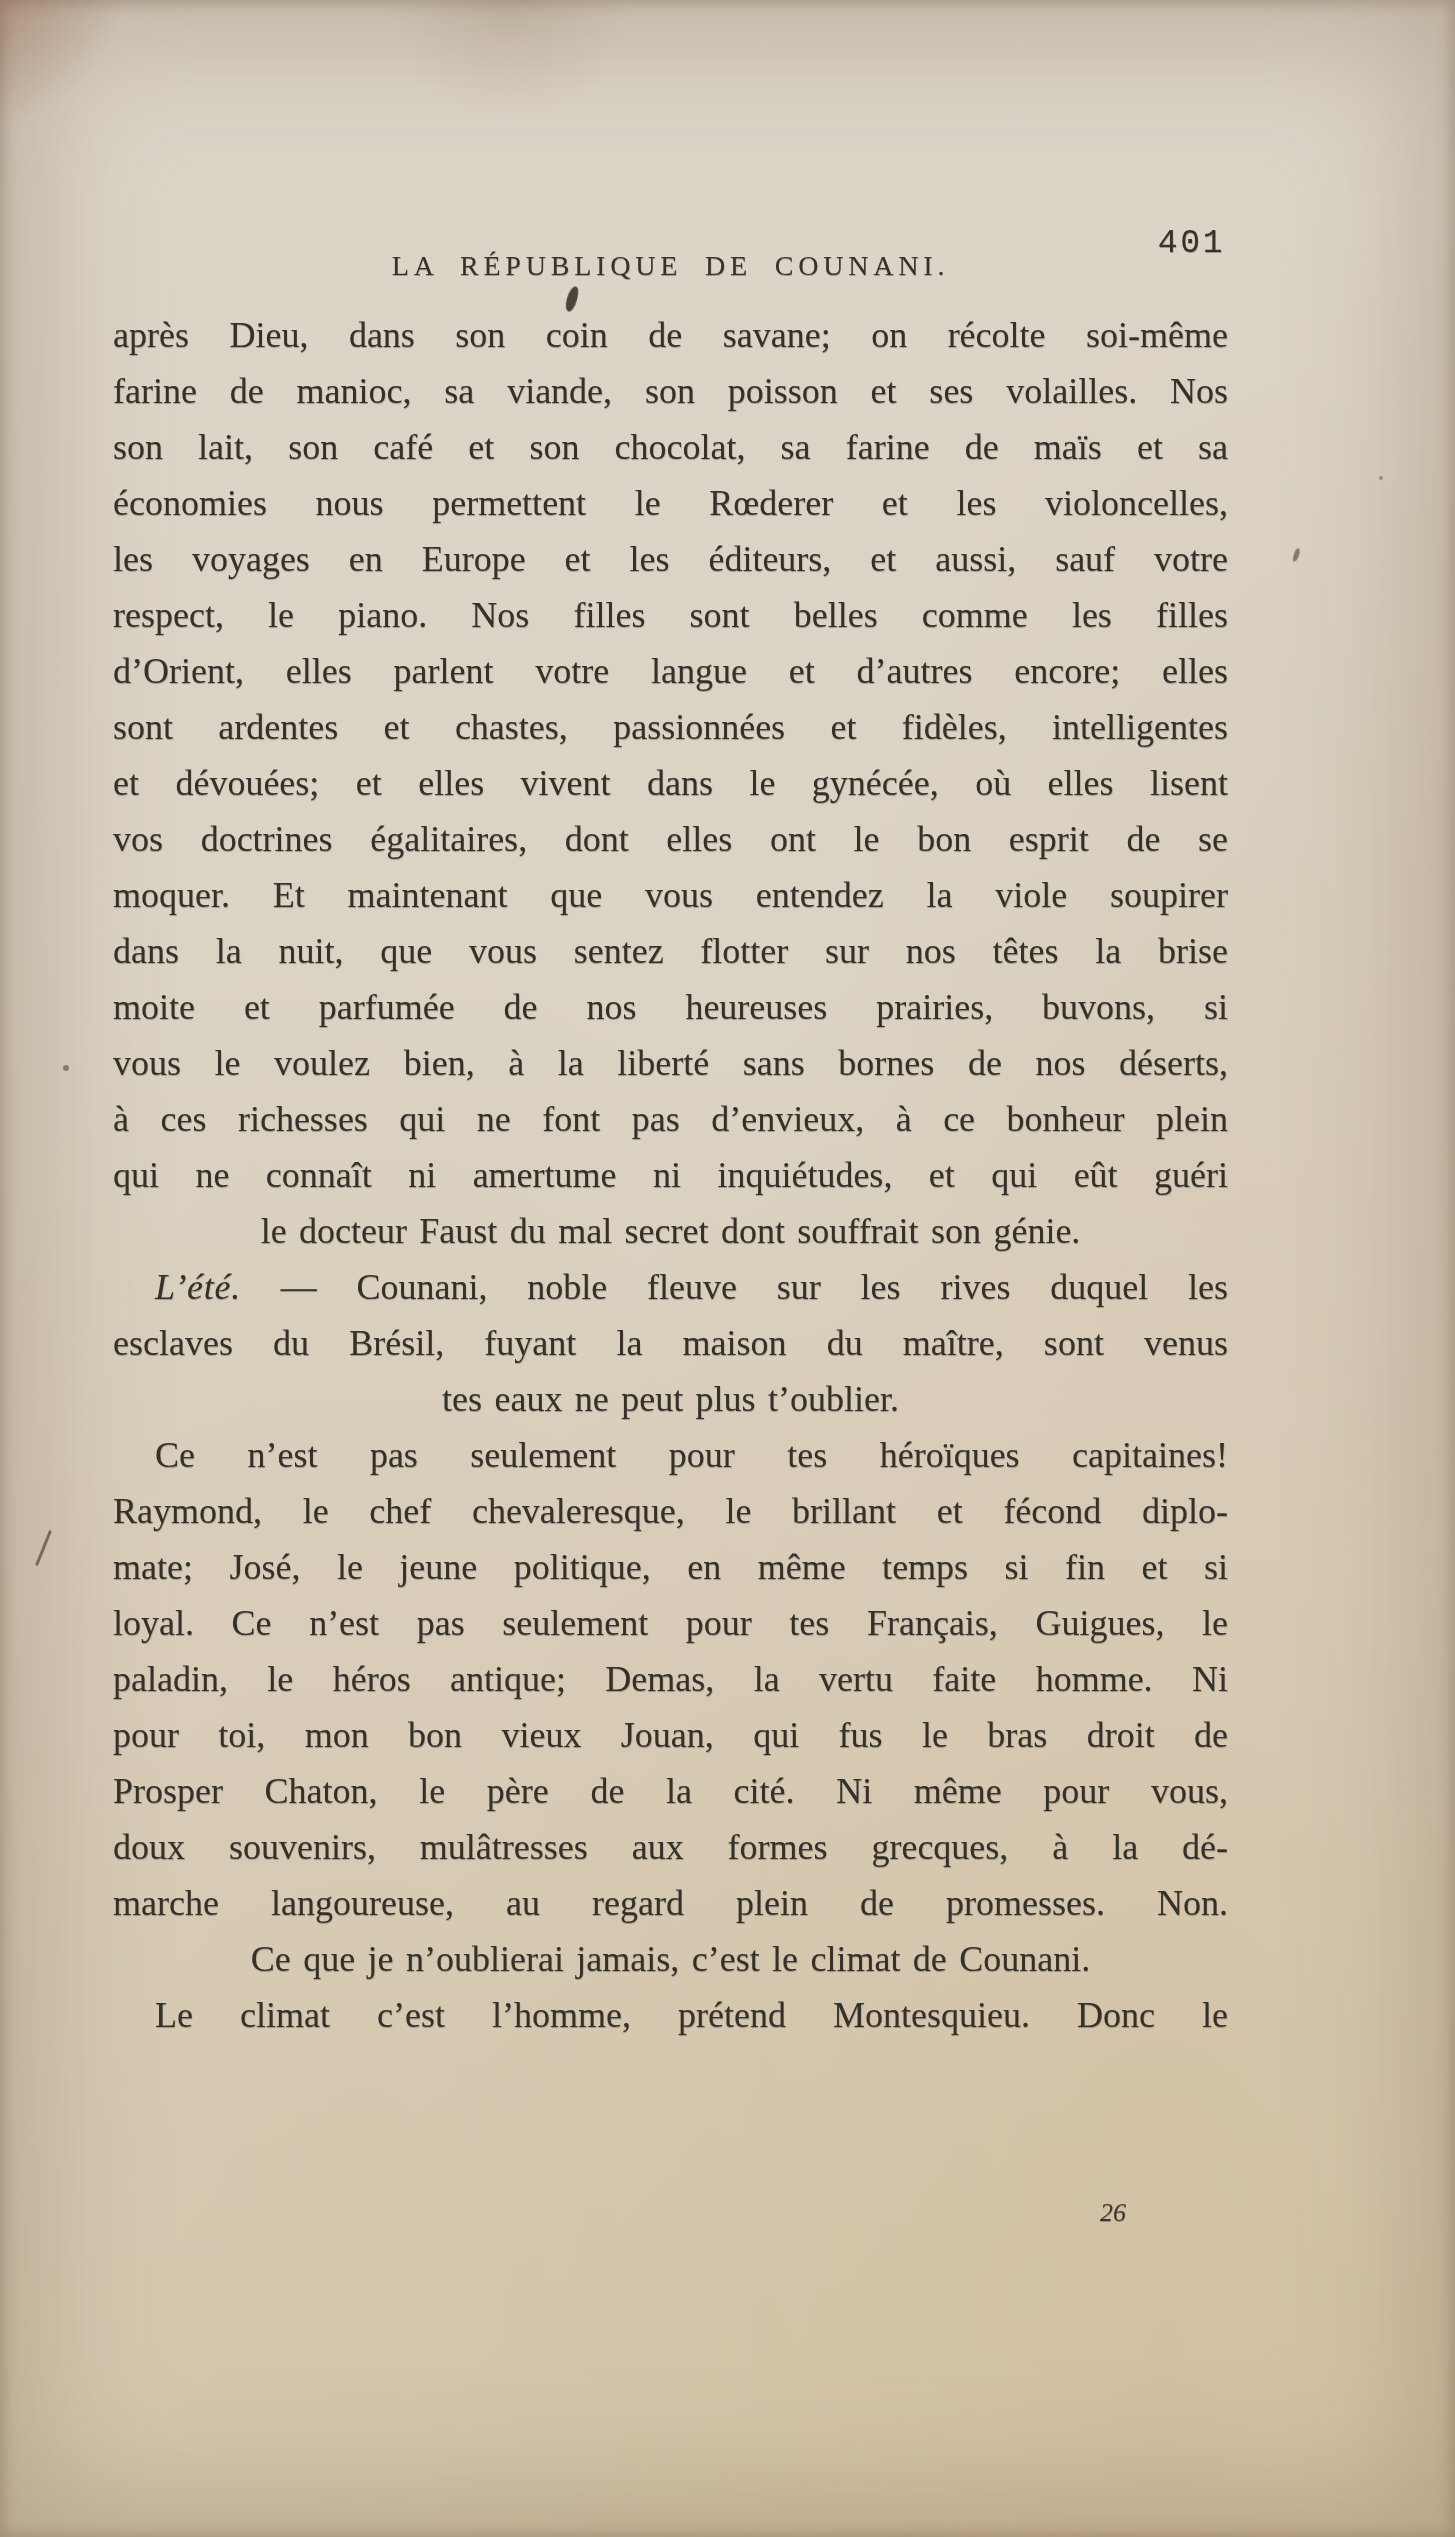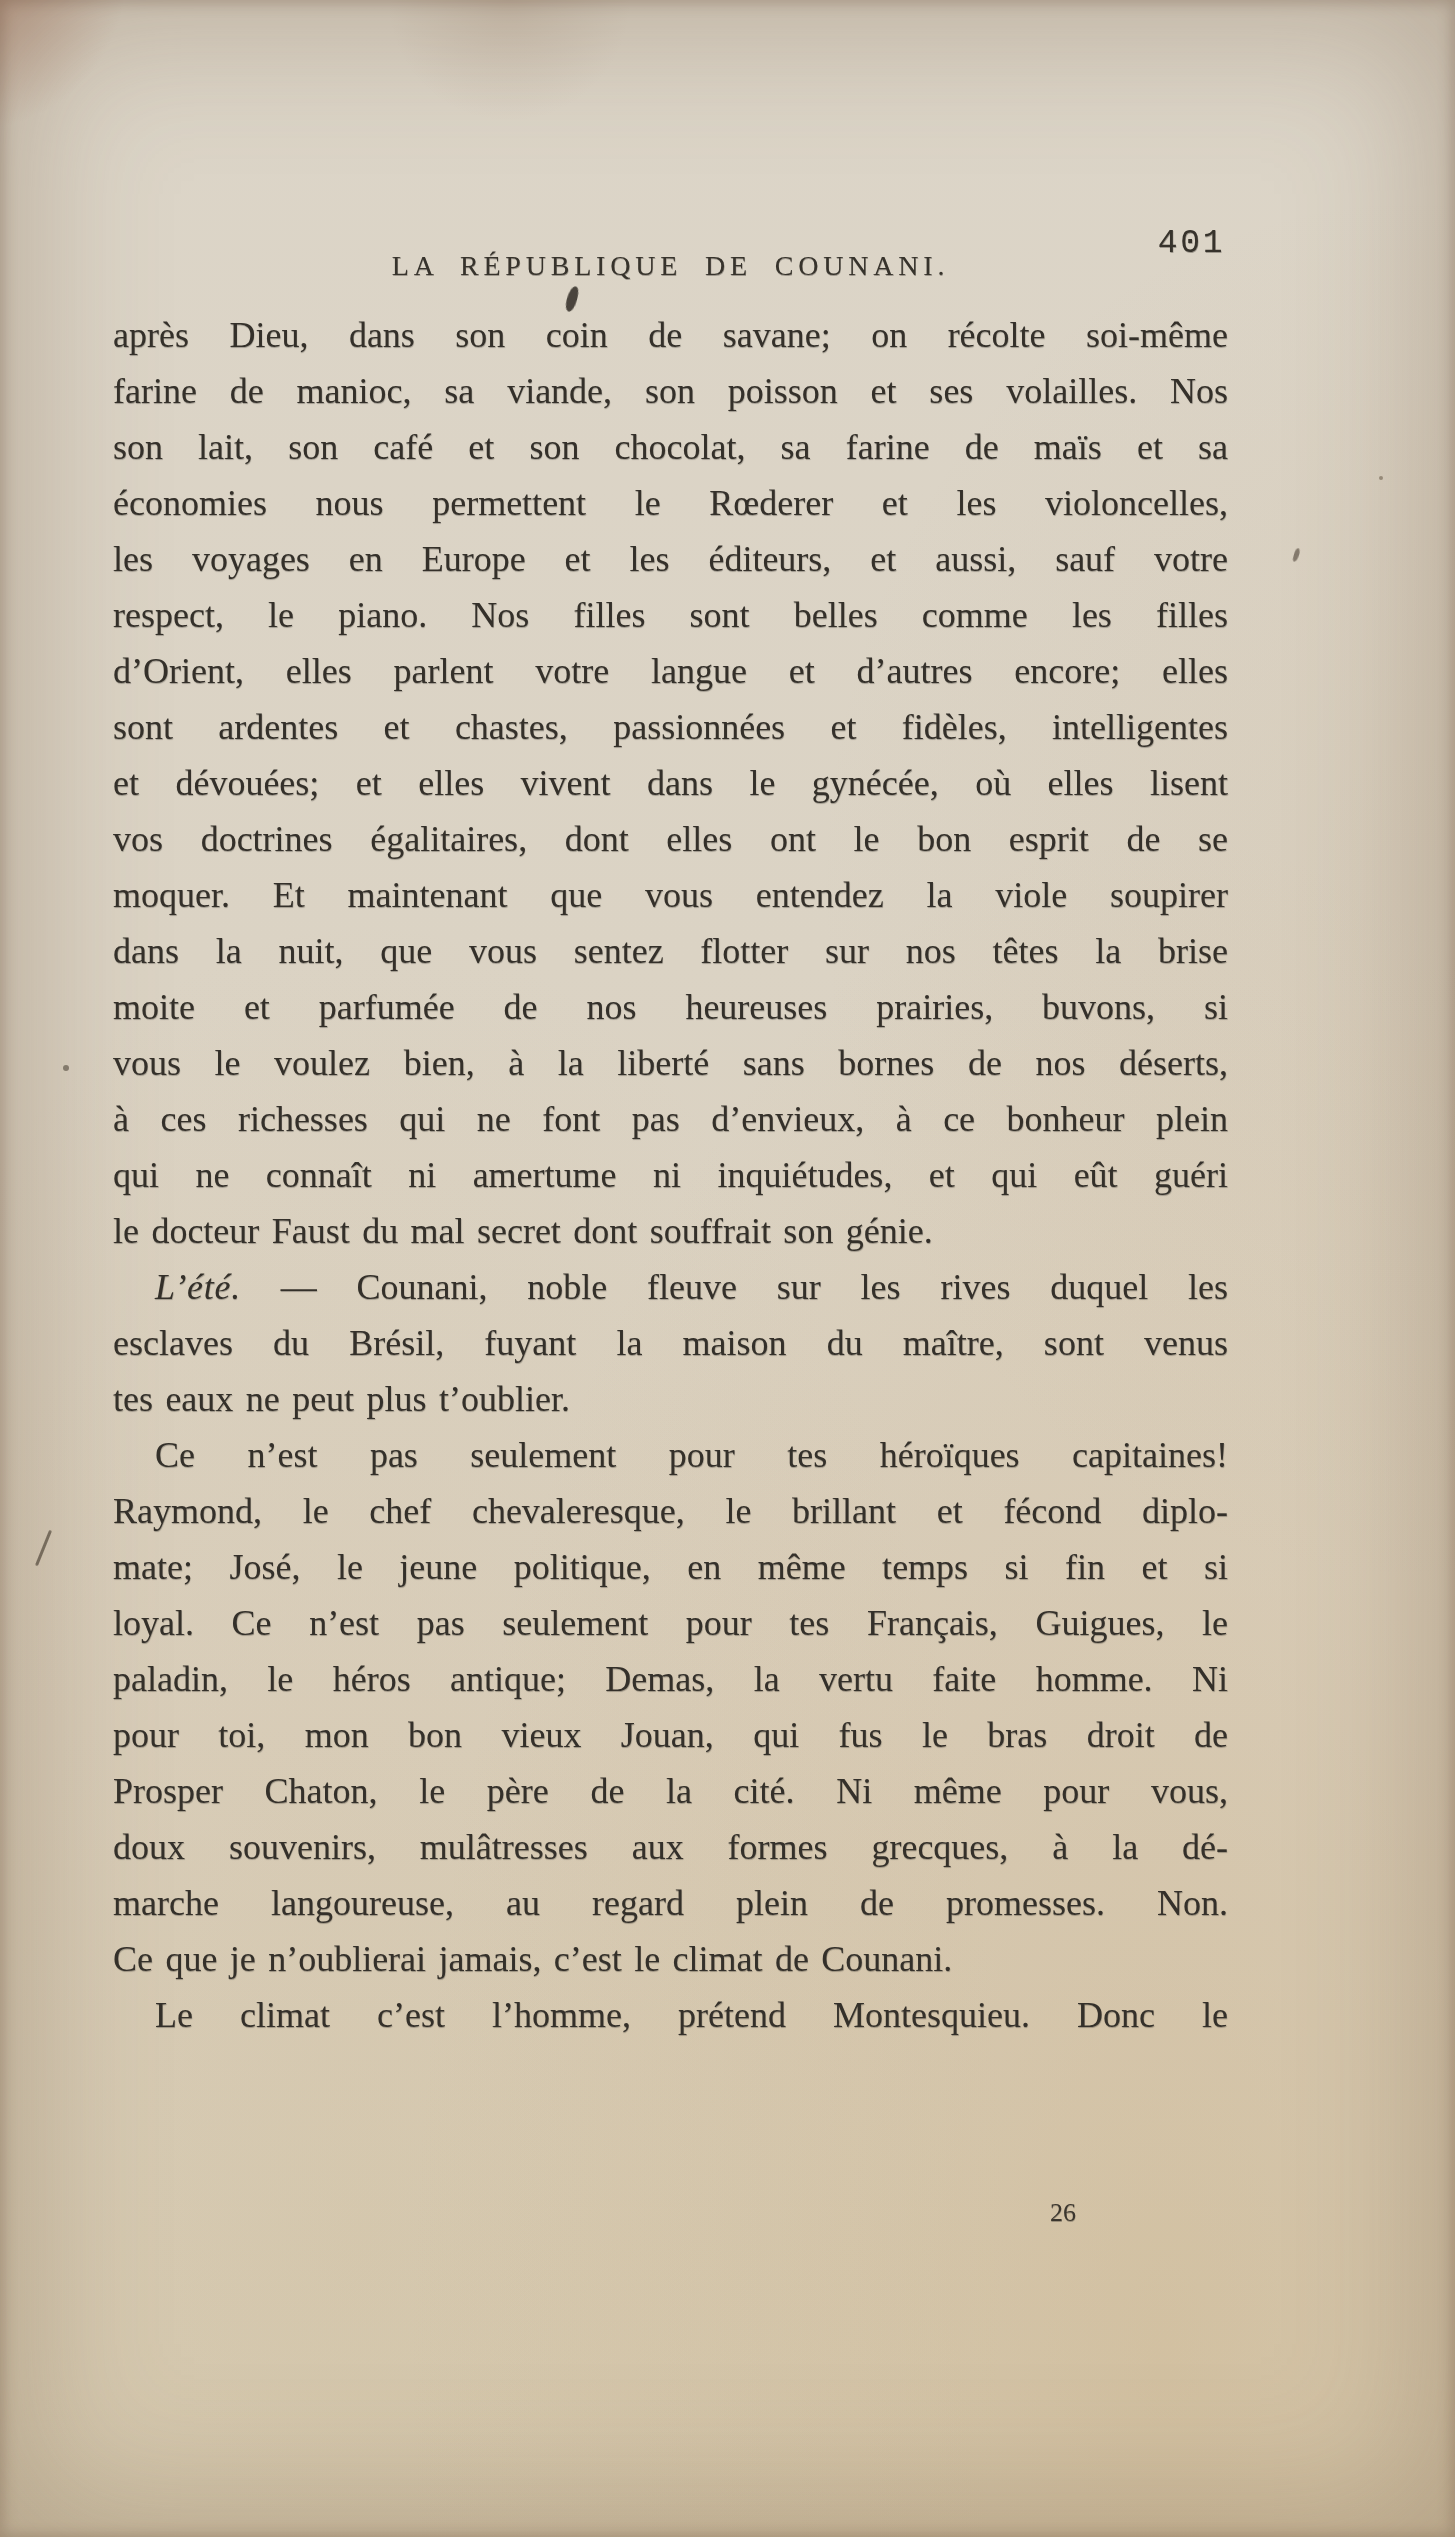--- a/index.html
+++ b/index.html
@@ -69,45 +69,46 @@
     top: 307px;
     width: 1115px;
     font-size: 36px;
     line-height: 56px;
     color: #34302a;
     word-spacing: 3.4px;
     text-shadow: 0.4px 0.6px 0.7px rgba(52,48,42,0.35);
   }
   .line {
     height: 56px;
-    text-align: left;
+    text-align: center;
     white-space: normal;
   }
   .line.just {
     text-align: justify;
     text-align-last: justify;
   }
   .line.indent {
     text-indent: 42px;
   }
   .line i {
     font-style: italic;
     letter-spacing: 0.7px;
   }
 
   
   .signature-mark {
     position: absolute;
-    left: 994px;
+    left: 1072px;
     top: 2198px;
     width: 82px;
-    text-align: right;
+    text-align: center;
     font-size: 26px;
     color: #3b362e;
     text-shadow: 0.3px 0.5px 0.6px rgba(55,50,42,0.35);
+    font-style: italic;
   }
 
   
   .ink-smudge {
     position: absolute;
     left: 567px;
     top: 286px;
     width: 10.2px;
     height: 26px;
     background: rgba(42,37,31,0.82);

